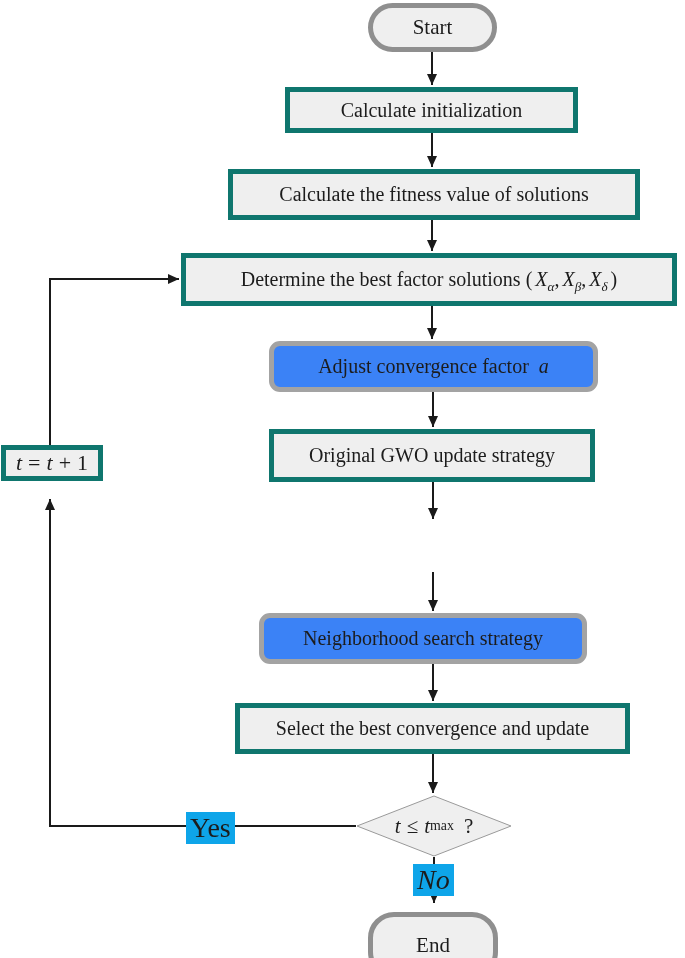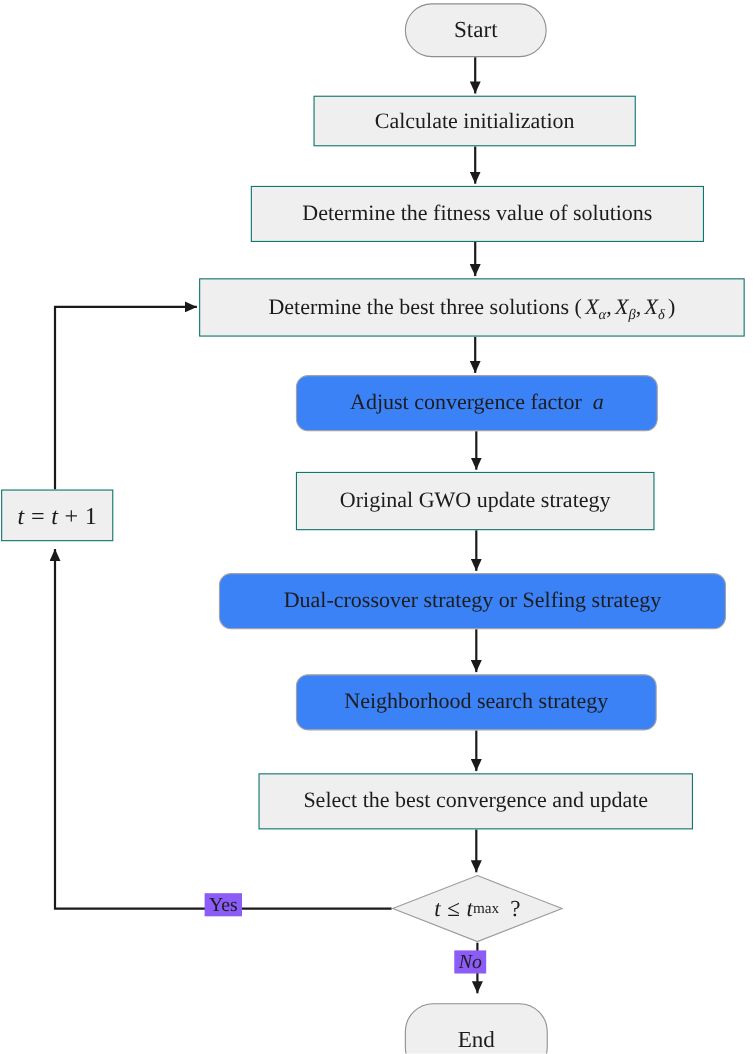--- a/index.html
+++ b/index.html
@@ -18,21 +18,21 @@
     width: 685px; height: 958px;
     z-index: 0;
   }
   .node {
     position: absolute;
     display: flex;
     align-items: center;
     justify-content: center;
     box-sizing: border-box;
     background: #efefef;
-    border: 1px solid #0f766e;
+    border: 5px solid #0f766e;
     font-size: 20px;
     text-align: center;
     z-index: 2;
     white-space: nowrap;
   }
   .node.pink { background: #3b82f6; border-color: #a3a3a3; border-radius: 11px; }
   .node.stadium { border-radius: 26px; border-color: #8f8f8f; font-size: 21px; }
   .mvar { font-style: italic; }
   sub.msub { font-size: 66%; line-height: 0; font-style: italic; }
   sub.rsub { font-size: 66%; line-height: 0; font-style: normal; }
@@ -48,31 +48,31 @@
   .diamond-label {
     position: absolute;
     left: 0; top: 0; right: 0; bottom: 0;
     display: flex; align-items: center; justify-content: center;
     font-size: 21px;
     white-space: nowrap;
   }
   .edge-label {
     position: absolute;
     z-index: 3;
-    background: #8b5cf6;
-    font-size: 18px;
+    background: #0ea5e9;
+    font-size: 28px;
     padding: 0 4px;
     white-space: nowrap;
   }
   .yes-label { left: 186px; top: 812px; }
   .no-label  { left: 413px; top: 864px; font-style: italic; }
   .increment-box {
     position: absolute;
     left: 1px; top: 445px;
-    width: 102px; height: 47px;
+    width: 102px; height: 36px;
     font-size: 22px;
   }
 </style>
 </head>
 <body>
 
 <div class="canvas">
 
   <svg class="connectors" viewBox="0 0 685 958" xmlns="http://www.w3.org/2000/svg">
     <defs>
@@ -98,44 +98,41 @@
 
   <div class="node stadium" style="left:368px; top:3px; width:129px; height:49px;">
     <span>Start</span>
   </div>
 
   <div class="node" style="left:285px; top:87px; width:293px; height:46px;">
     <span>Calculate initialization</span>
   </div>
 
   <div class="node" style="left:228px; top:169px; width:412px; height:51px;">
-    <span>Determine the fitness value of solutions</span>
+    <span>Calculate the fitness value of solutions</span>
   </div>
 
   <div class="node" style="left:181px; top:253px; width:496px; height:53px;">
     <span>
-      <span>Determine the best three solutions (</span><span class="mvar smallgap">X</span><sub class="msub">α</sub><span>,</span><span class="mvar smallgap">X</span><sub class="msub">β</sub><span>,</span><span class="mvar smallgap">X</span><sub class="msub">δ</sub><span class="smallgap">)</span>
+      <span>Determine the best factor solutions (</span><span class="mvar smallgap">X</span><sub class="msub">α</sub><span>,</span><span class="mvar smallgap">X</span><sub class="msub">β</sub><span>,</span><span class="mvar smallgap">X</span><sub class="msub">δ</sub><span class="smallgap">)</span>
     </span>
   </div>
 
   <div class="node pink" style="left:269px; top:341px; width:329px; height:51px;">
     <span>
       <span>Adjust convergence factor</span><span class="mvar gapL">a</span>
     </span>
   </div>
 
   <div class="node" style="left:269px; top:429px; width:326px; height:53px;align-items:center;">
     <span>Original GWO update strategy</span>
   </div>
 
-  <div class="node pink" style="left:199px; top:521px; width:461px; height:51px;">
-    <span>Dual-crossover strategy or Selfing strategy</span>
-  </div>
 
-  <div class="node pink" style="left:269px; top:613px; width:328px; height:51px;">
+  <div class="node pink" style="left:259px; top:613px; width:328px; height:51px;">
     <span>Neighborhood search strategy</span>
   </div>
 
   <div class="node" style="left:235px; top:703px; width:395px; height:51px;">
     <span>Select the best convergence and update</span>
   </div>
 
   <div class="diamond-wrap">
     <svg width="156" height="62" viewBox="0 0 156 62" xmlns="http://www.w3.org/2000/svg">
       <polygon points="78,1 155,31 78,61 1,31" fill="#efefef" stroke="#9a9a9a" stroke-width="1"></polygon>

